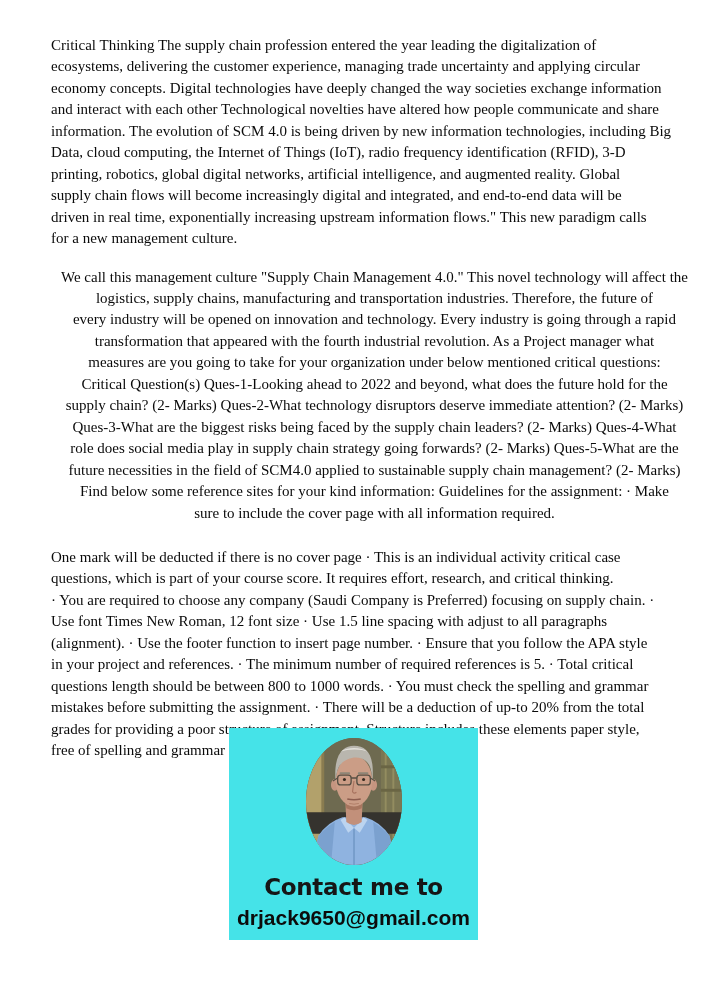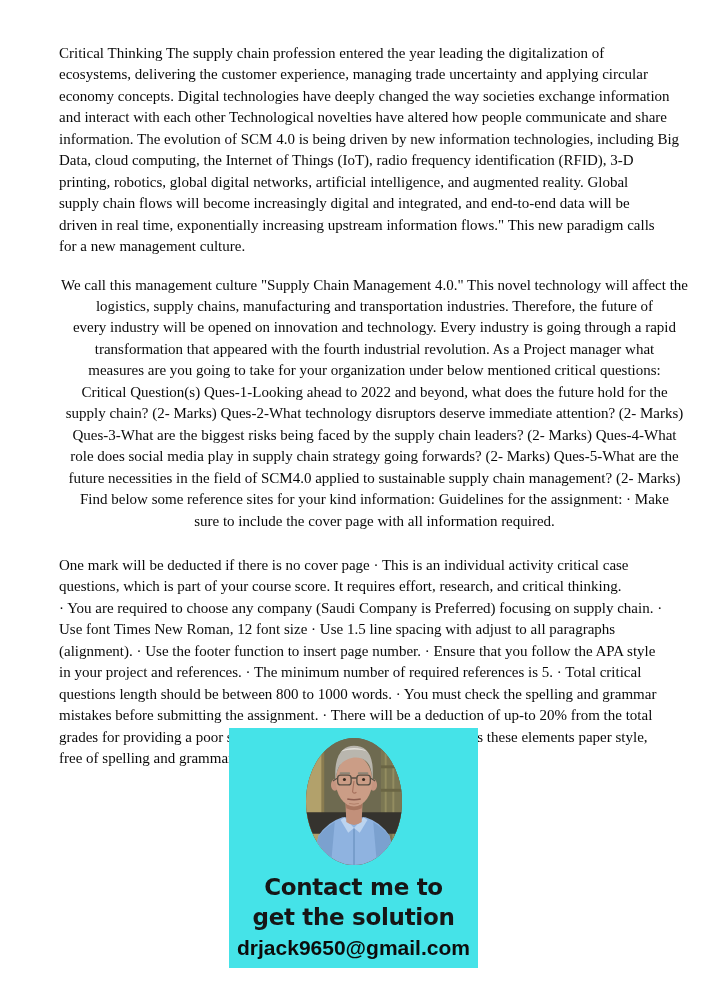--- a/index.html
+++ b/index.html
@@ -15,35 +15,35 @@
     font-family: "Liberation Serif", serif;
   }
   .doc-text {
     position: absolute;
     left: 47px;
     top: 31px;
     width: 655px;
     color: #0a0a0a;
   }
   .doc-text p {
-    margin: 12px;
+    margin: 4px;
     white-space: pre;
     font-size: 15px;
     line-height: 21.45px;
     font-family: "Liberation Serif", serif;
   }
   .doc-text p.para-2 { margin-top: 17px; text-align: center; }
   .doc-text p.para-3 { margin-top: 23px; }
 
   .contact-card {
     position: absolute;
     left: 229px;
     top: 728px;
     width: 249px;
-    height: 240px;
+    height: 212px;
     background: #45e3e8;
     text-align: center;
     overflow: hidden;
   }
   .portrait-oval {
     width: 96px;
     height: 127px;
     margin: 10px auto 0 auto;
     border-radius: 50%;
     overflow: hidden;
@@ -152,15 +152,14 @@
       <circle cx="40" cy="42.5" r="1.6" fill="#35291f"></circle>
       <circle cx="60" cy="42.5" r="1.6" fill="#35291f"></circle>
 
       <path d="M50,44 L48.5,55 Q50,57.5 52.5,55.5" fill="none" stroke="#a8735f" stroke-width="1.2"></path>
 
       <path d="M43,62.5 Q50,64 57,62.5" fill="none" stroke="#8c5c4e" stroke-width="1.6"></path>
       <path d="M45,67 Q50,68.5 55,67" fill="none" stroke="#b07e68" stroke-width="1"></path>
     </svg>
   </div>
   <div class="card-heading">Contact me to</div>
-  <div class="card-heading" style="margin-top:0;">get the solution</div>
   <div class="card-email">drjack9650@gmail.com</div>
 </div>
 
 </body></html>

